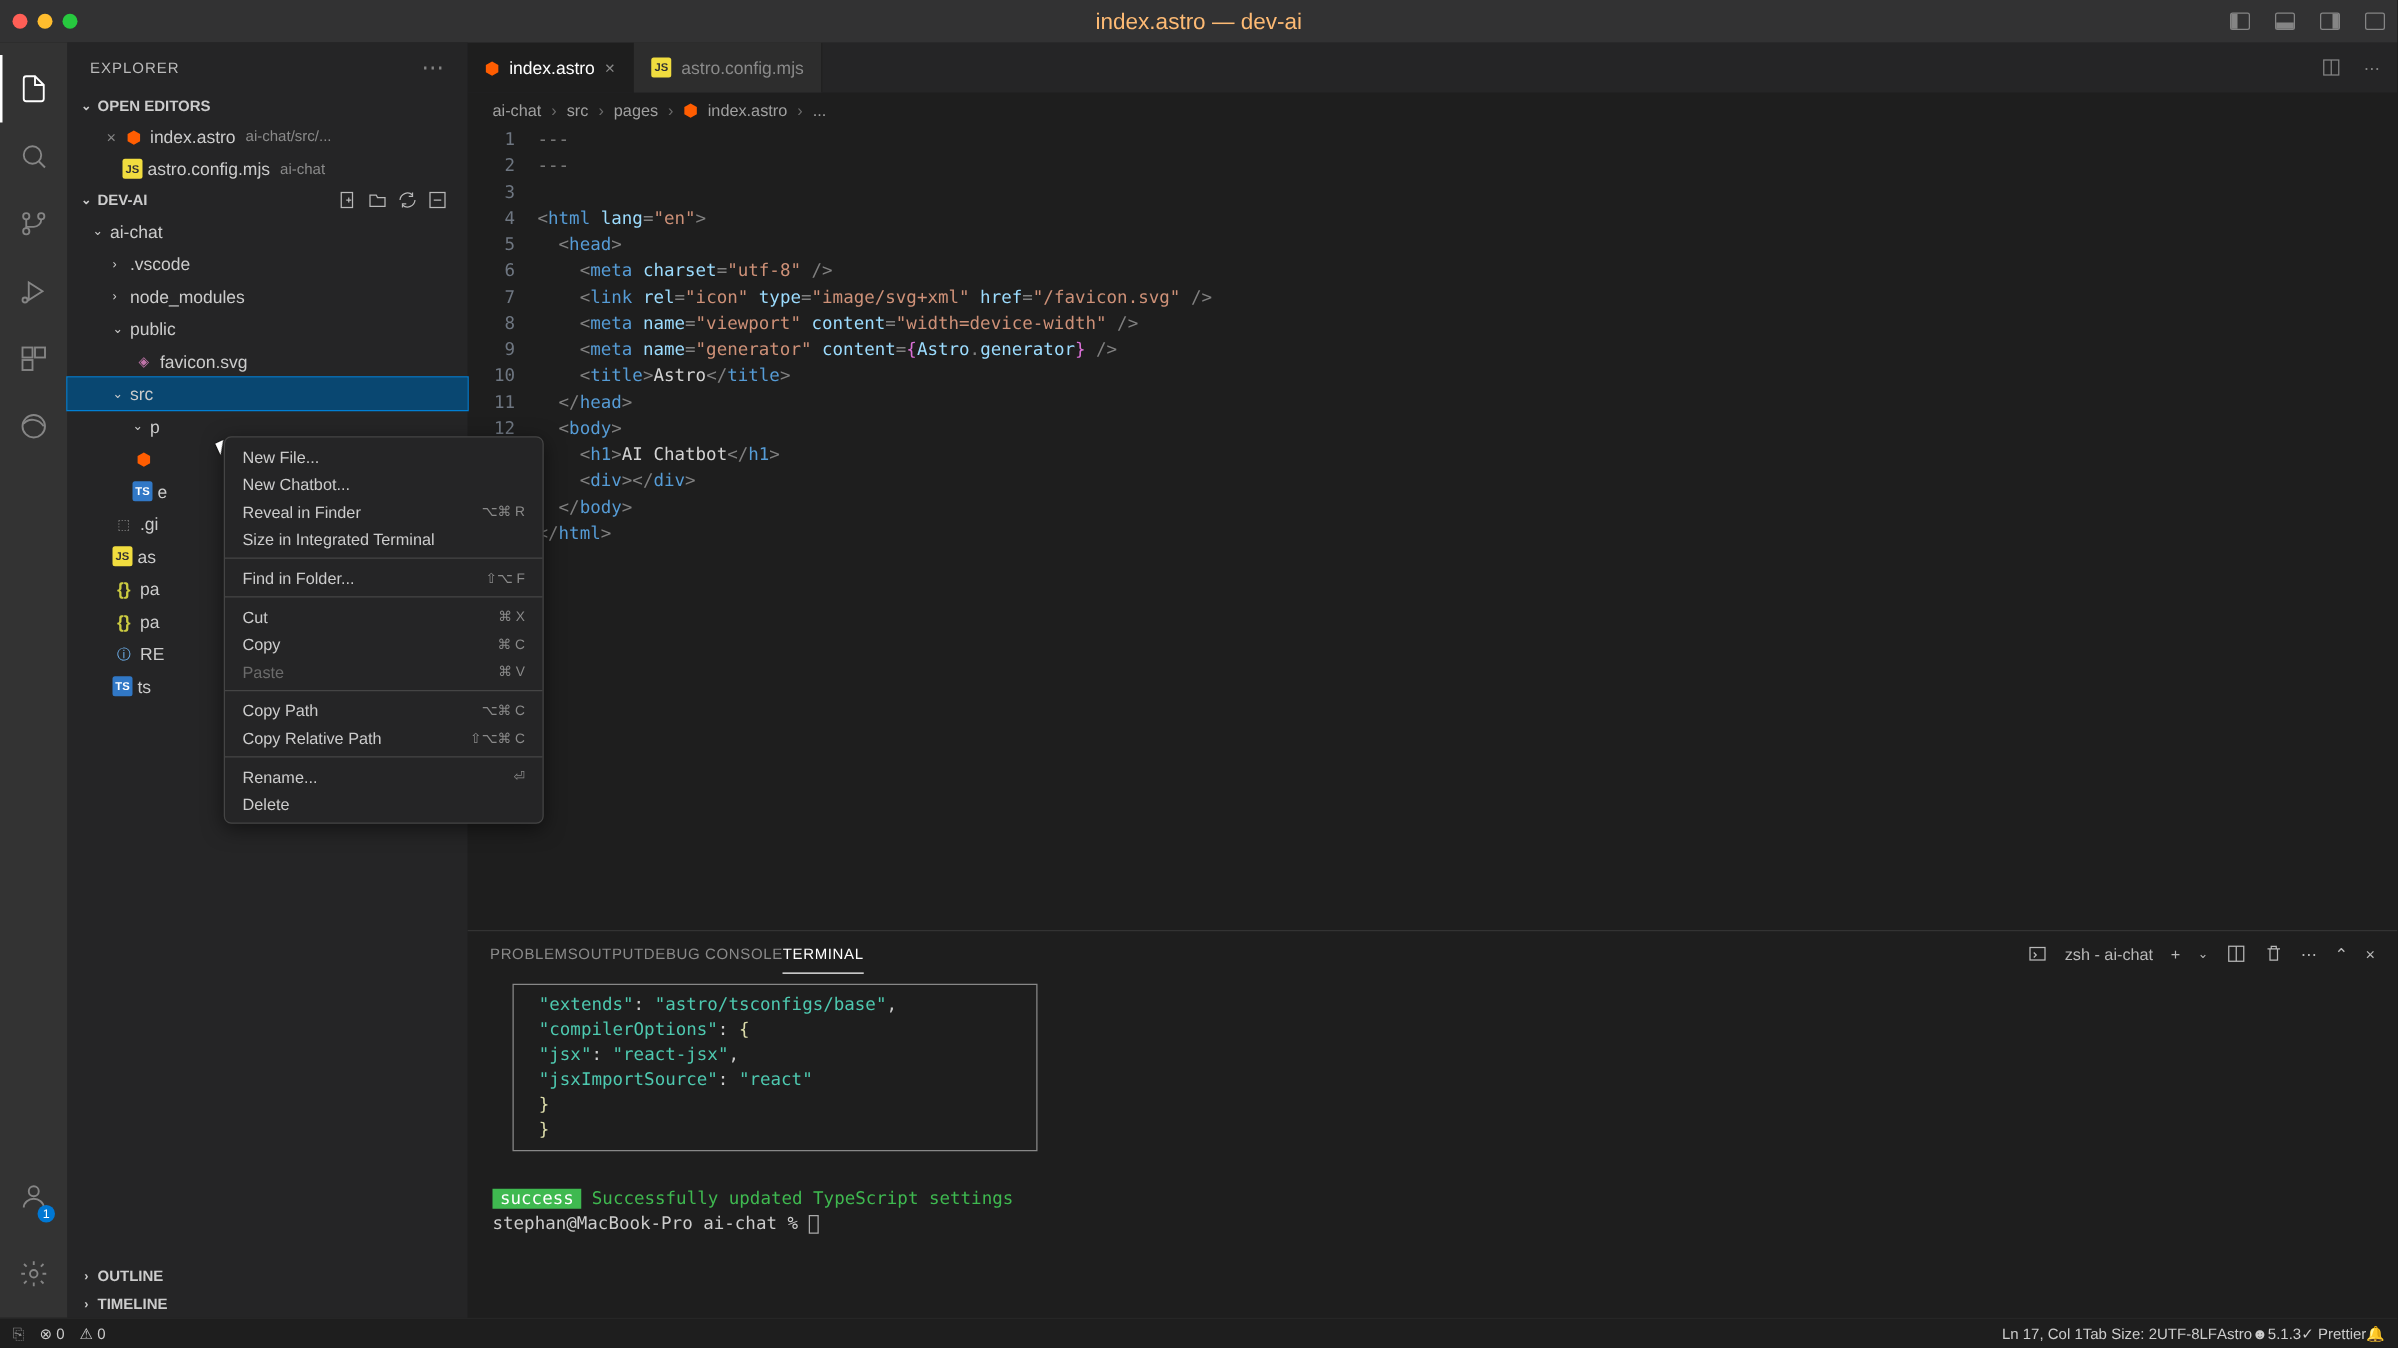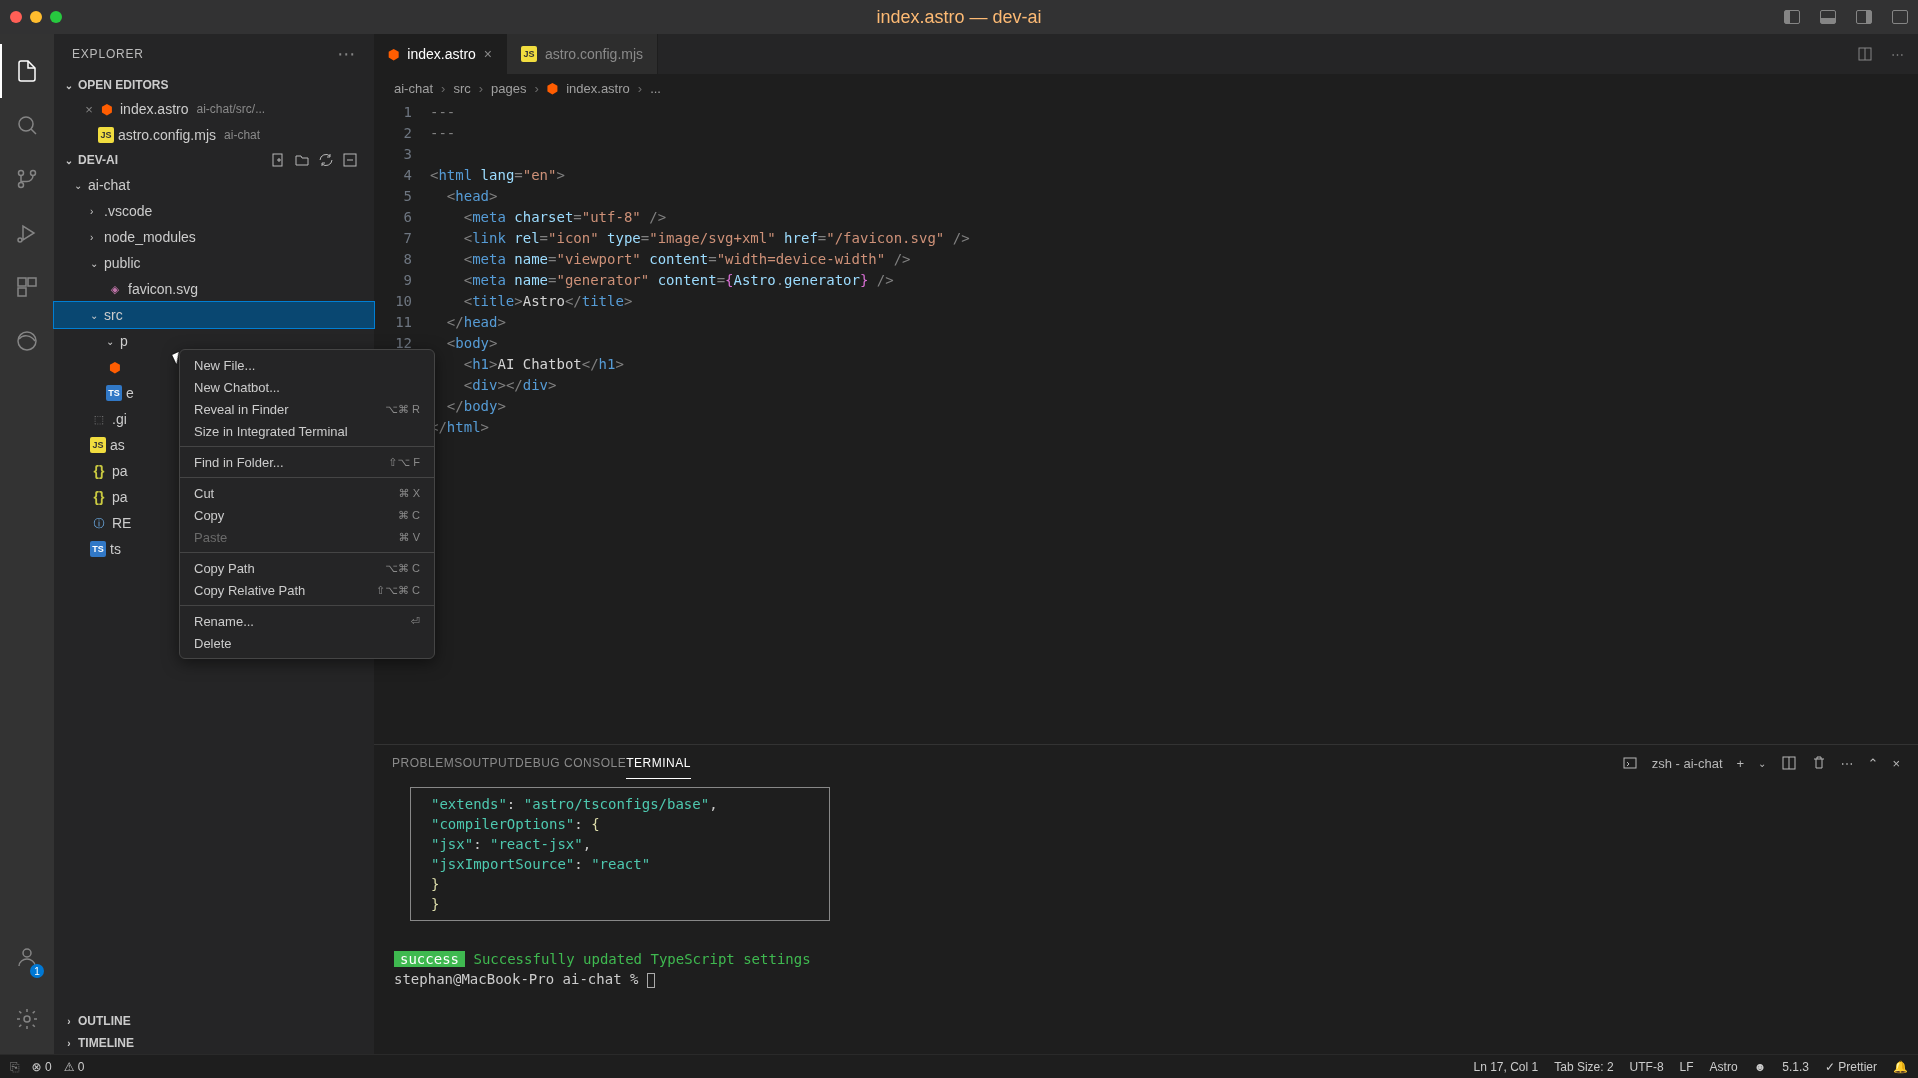--- a/index.html
+++ b/index.html
@@ -250,21 +250,21 @@
   height: 24px;
   background: #1e1e1e;
   border-top: 1px solid #2a2a2a;
   display: flex;
   align-items: center;
   padding: 0 10px;
   font-size: 12px;
   color: #cccccc;
 }
 .status-left { display:flex; gap: 12px; align-items:center;}
-.status-right { margin-left: auto; display:flex; gap: 16px; align-items:center;}
+.status-right { margin-left: auto; display:flex; gap: 0; align-items:center;}
 .icon-svg { width: 24px; height: 24px; }
 .small-icon { width:16px; height:16px; }
 .badge-1 {
   position: absolute; bottom: 6px; right: 10px;
   background: #0078d4; color:#fff; font-size:10px;
   border-radius: 8px; min-width: 14px; height:14px;
   display:flex; align-items:center; justify-content:center;
   padding: 0 3px;
 }
 .astro-icon { color: #ff5d01; font-weight: bold; font-size: 13px;}

